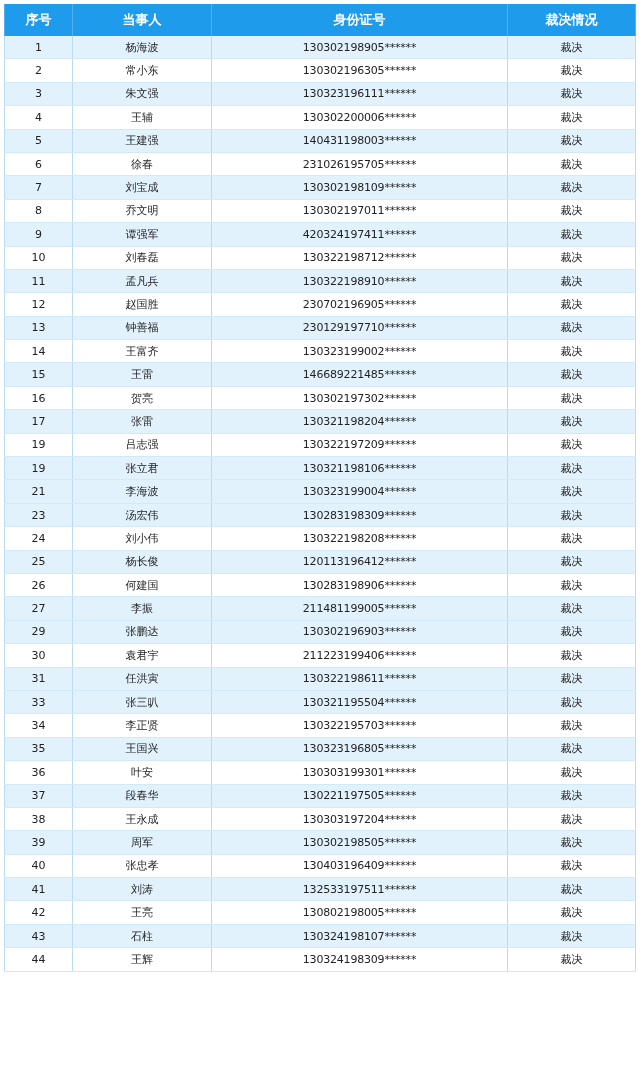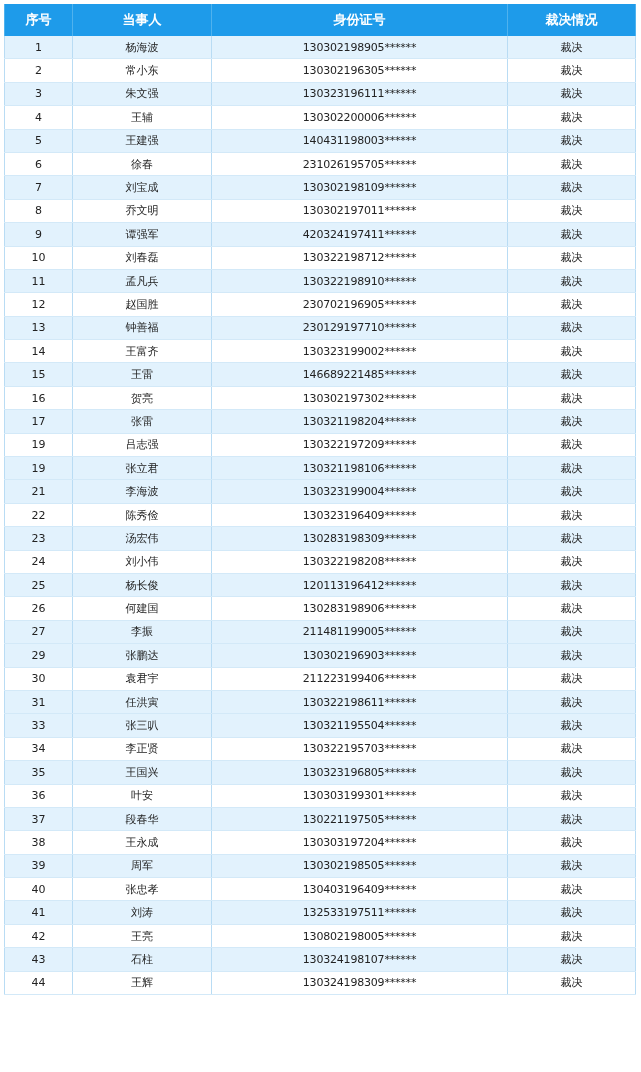--- a/index.html
+++ b/index.html
@@ -150,26 +150,20 @@
           <td>张立君</td>
           <td class="id">130321198106******</td>
           <td>裁决</td>
         </tr>
         <tr class="odd">
           <td>21</td>
           <td>李海波</td>
           <td class="id">130323199004******</td>
           <td>裁决</td>
         </tr>
-        <tr class="even">
-          <td>22</td>
-          <td>陈秀俭</td>
-          <td class="id">130323196409******</td>
-          <td>裁决</td>
-        </tr>
         <tr class="odd">
           <td>23</td>
           <td>汤宏伟</td>
           <td class="id">130283198309******</td>
           <td>裁决</td>
         </tr>
         <tr class="even">
           <td>24</td>
           <td>刘小伟</td>
           <td class="id">130322198208******</td>

